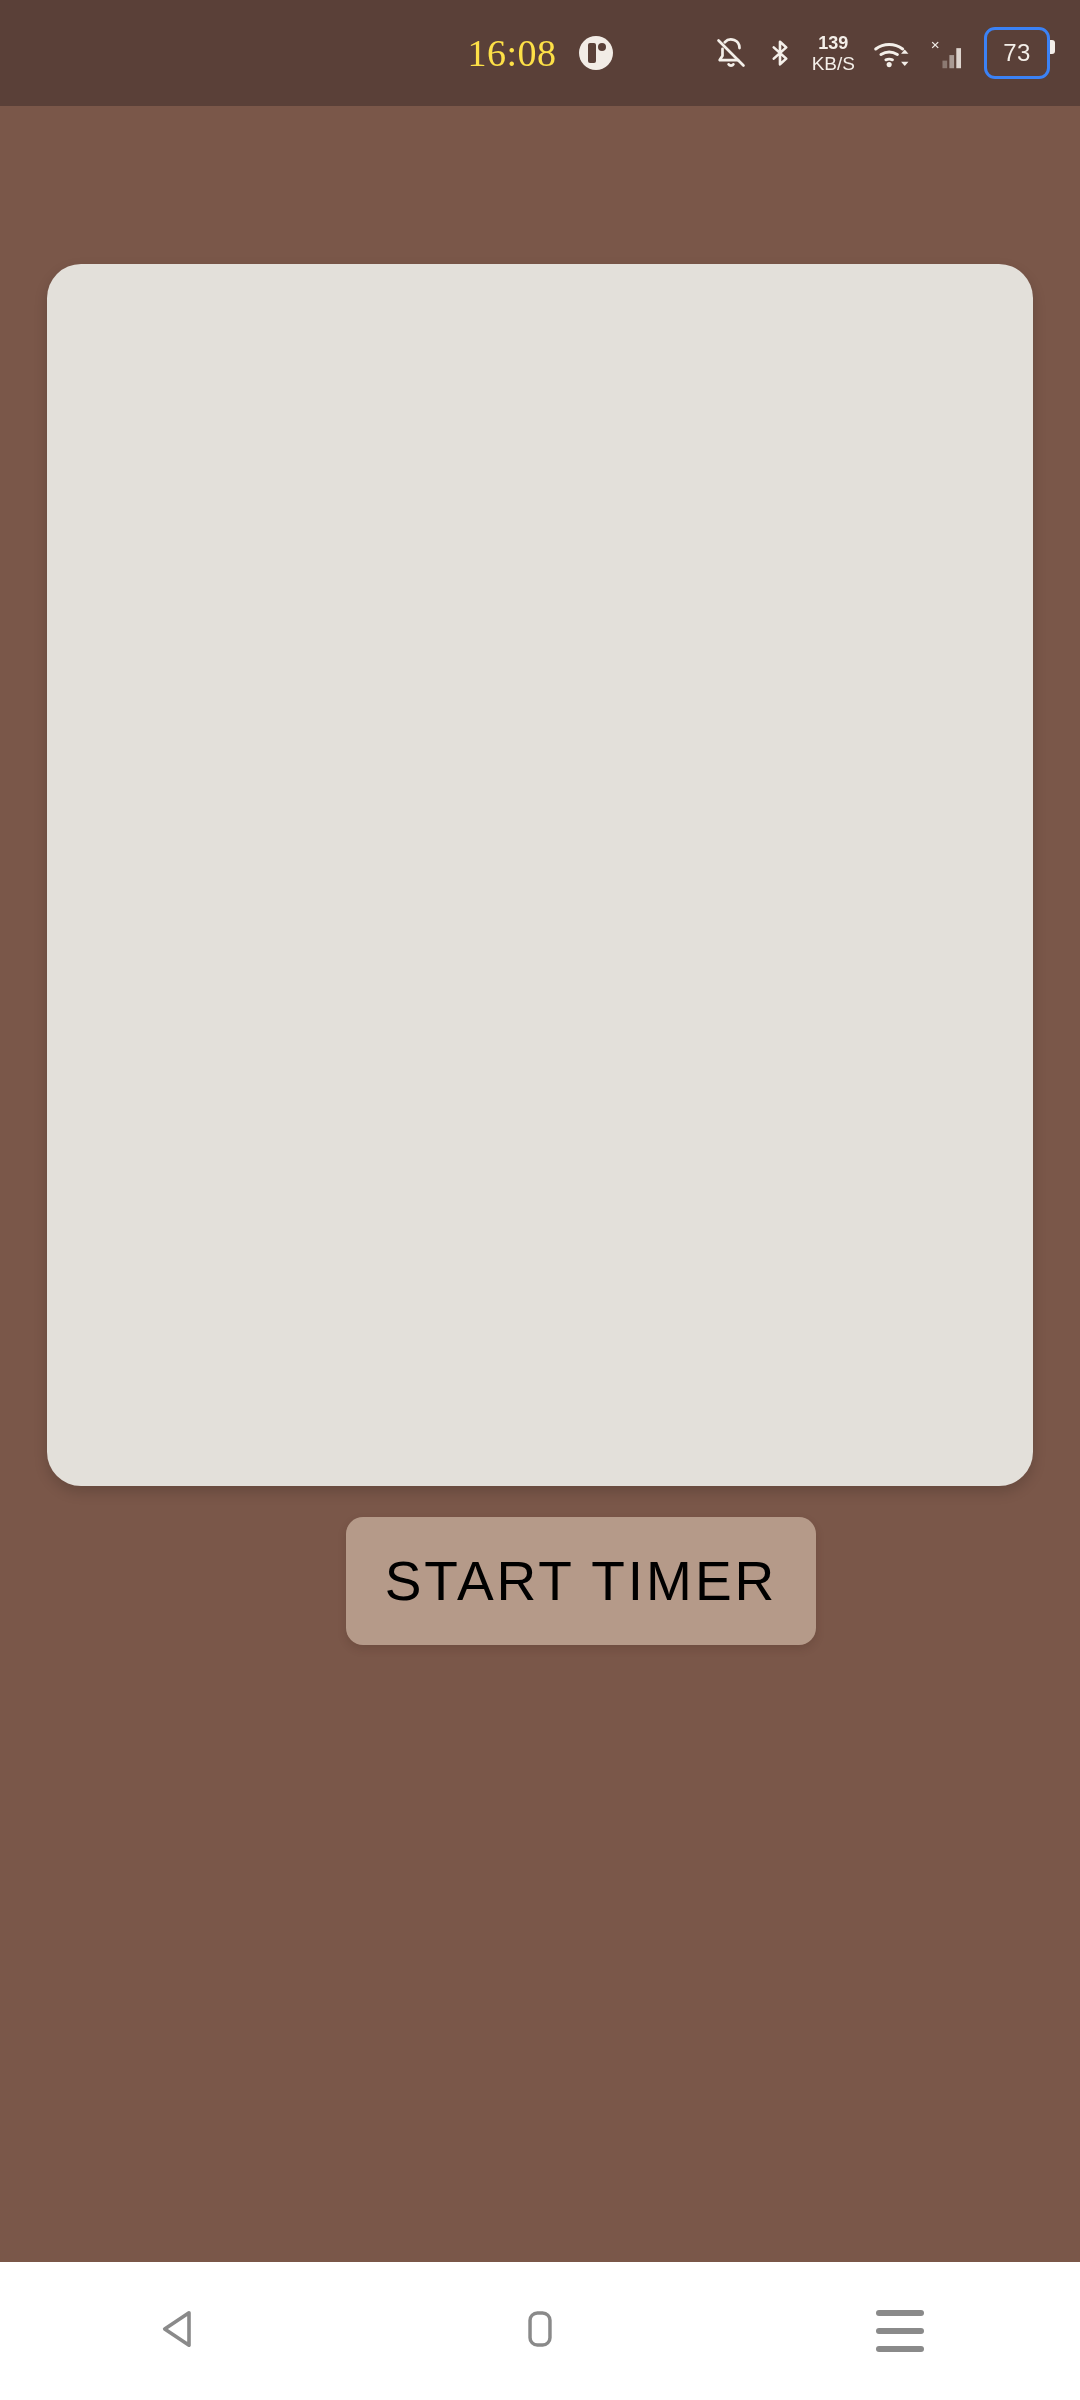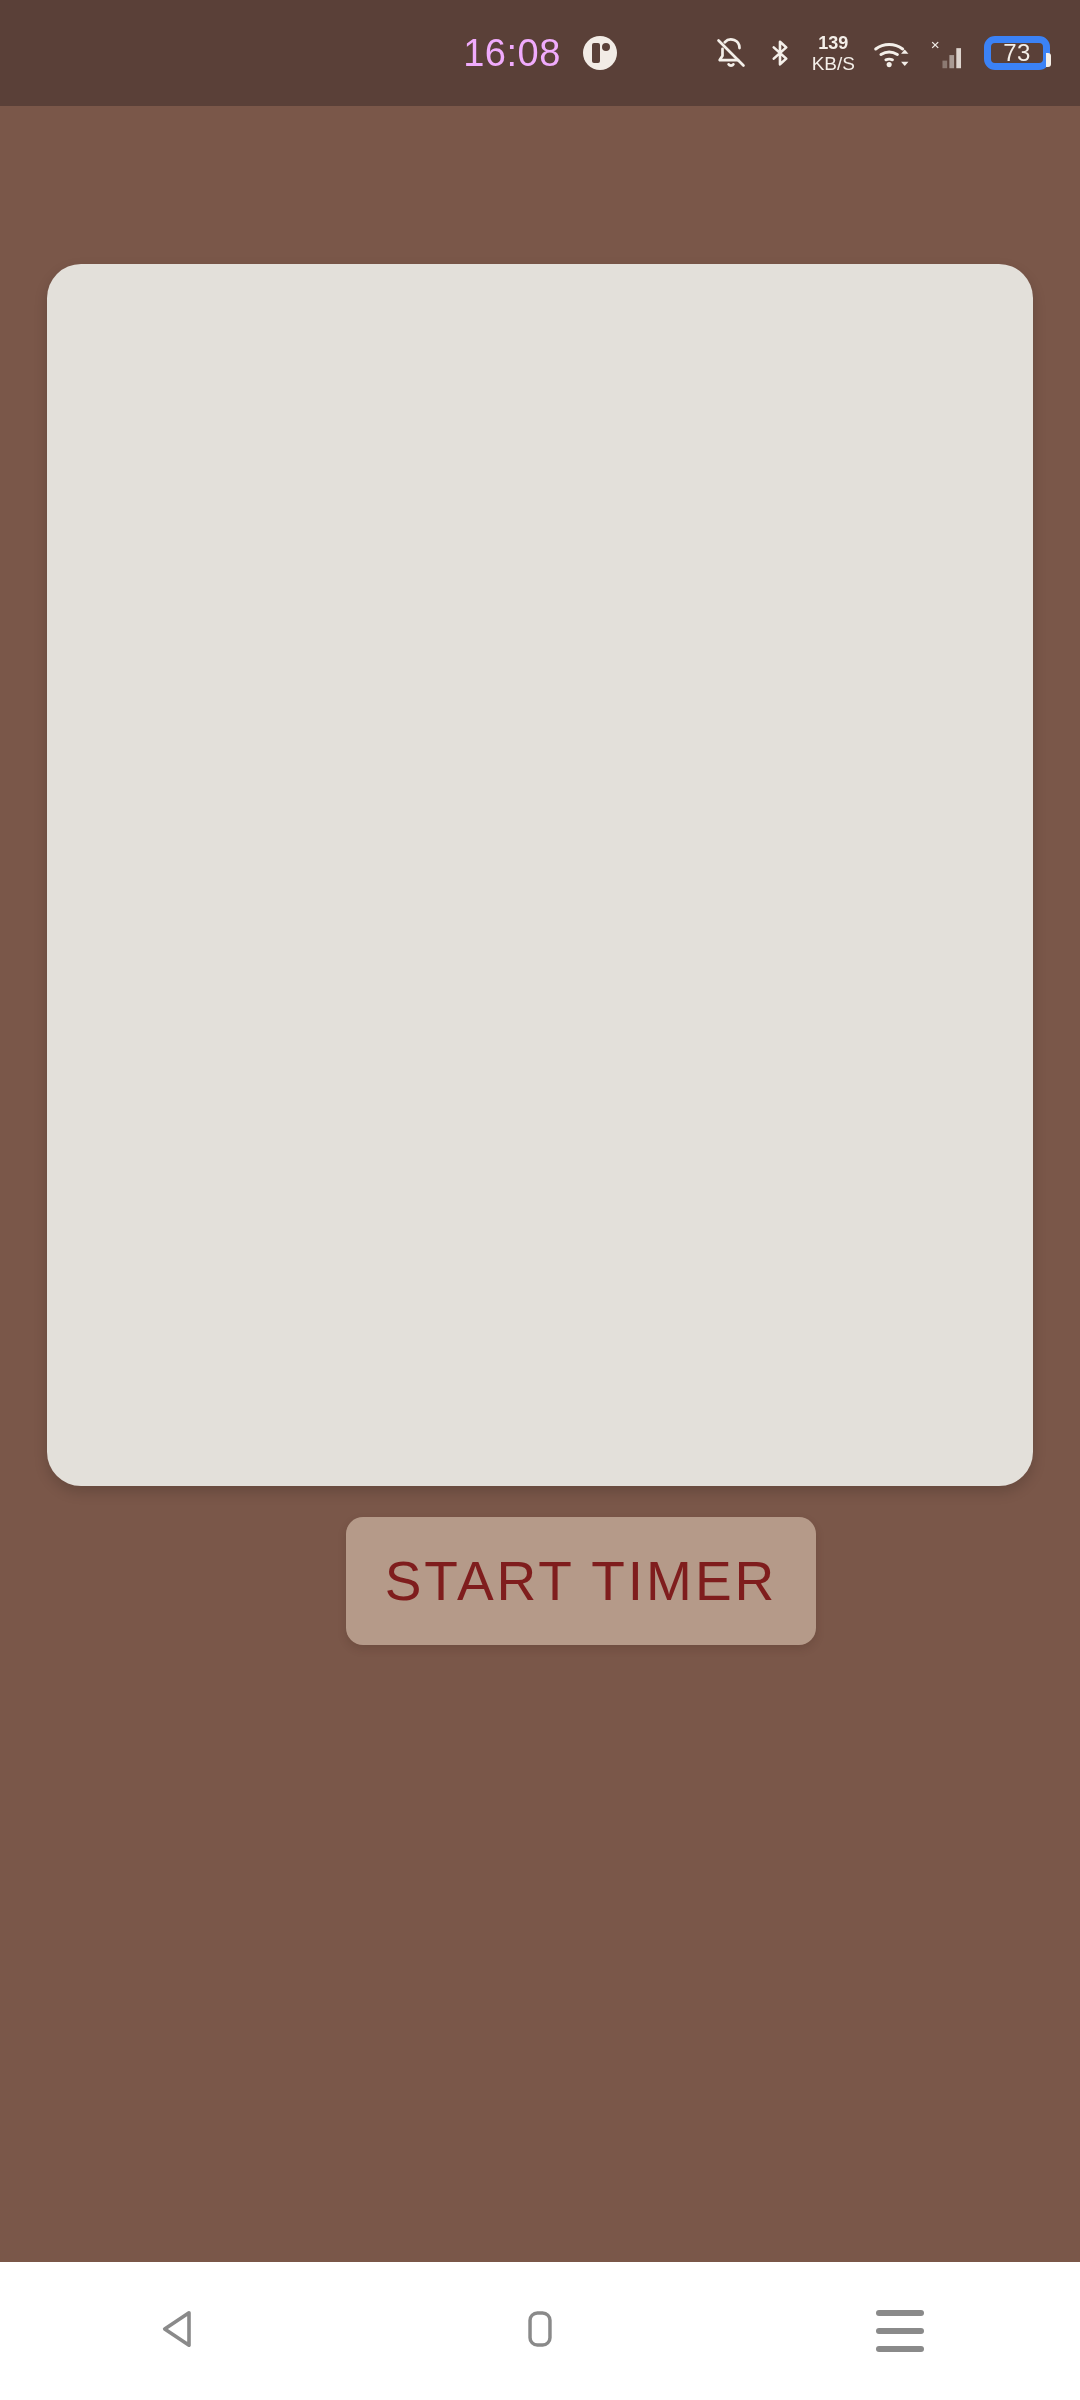--- a/index.html
+++ b/index.html
@@ -20,22 +20,22 @@
   
   #statusbar {
     position:absolute; top:0; left:0;
     width:1080px; height:106px;
     background:#5a4038;
     display:flex; align-items:center;
   }
   #sb-left { position:absolute; left:0; width:100%;
              display:flex; align-items:center; justify-content:center; gap:22px; }
   #sb-clock {
-    color:#f0abfc; font-size:38px; letter-spacing:0.5px;
-    font-family:Liberation Sans, sans-serif; font-weight:400;
+    color:#fde047; font-size:38px; letter-spacing:0.5px;
+    font-family:Liberation Serif, serif; font-weight:400;
   }
   .sb-appdot {
     width:34px; height:34px; border-radius:50%;
     background:#f2ece6; position:relative; flex:none;
   }
   .sb-appdot::before {
     content:""; position:absolute; left:9px; top:7px;
     width:8px; height:20px; background:#5a4038; border-radius:2px;
   }
   .sb-appdot::after {
@@ -51,22 +51,22 @@
   .sb-ico svg { display:block; }
 
   #sb-speed {
     color:#f4efe9; line-height:1; text-align:center;
     display:flex; flex-direction:column; align-items:center; gap:2px; flex:none;
   }
   #sb-speed .num { font-size:18px; font-weight:700; letter-spacing:0px; }
   #sb-speed .unit { font-size:19px; font-weight:400; letter-spacing:0px; }
 
   #sb-batt {
-    position:relative; width:66px; height:34px;
-    border:7px solid #3b82f6; border-radius:11px;
+    position:relative; width:66px; height:52px;
+    border:3px solid #3b82f6; border-radius:11px;
     display:flex; align-items:center; justify-content:center; flex:none;
   }
   #sb-batt::after {
     content:""; position:absolute; right:-8px; top:10px;
     width:5px; height:14px; background:#f4efe9; border-radius:0 3px 3px 0;
   }
   #sb-batt span { color:#f4efe9; font-size:24px; line-height:1; letter-spacing:0.5px; }
 
   
   #appbar {
@@ -117,21 +117,21 @@
     transform:scaleX(0.95);
     user-select:none;
   }
 
   
   #start-btn {
     position:absolute; left:299px; top:1253px;
     width:470px; height:128px;
     background:#b59a89; border-radius:17px;
     display:flex; align-items:center; justify-content:center;
-    color:#7f1d1d; font-size:55px; font-weight:400;
+    color:#000000; font-size:55px; font-weight:400;
     letter-spacing:3px;
     font-family:"Liberation Sans Narrow","Liberation Sans",sans-serif;
     box-shadow:0 4px 9px rgba(60,35,22,0.18);
     cursor:pointer; white-space:nowrap;
   }
 
   
   #navbar {
     position:absolute; left:0; bottom:0;
     width:1080px; height:138px;

